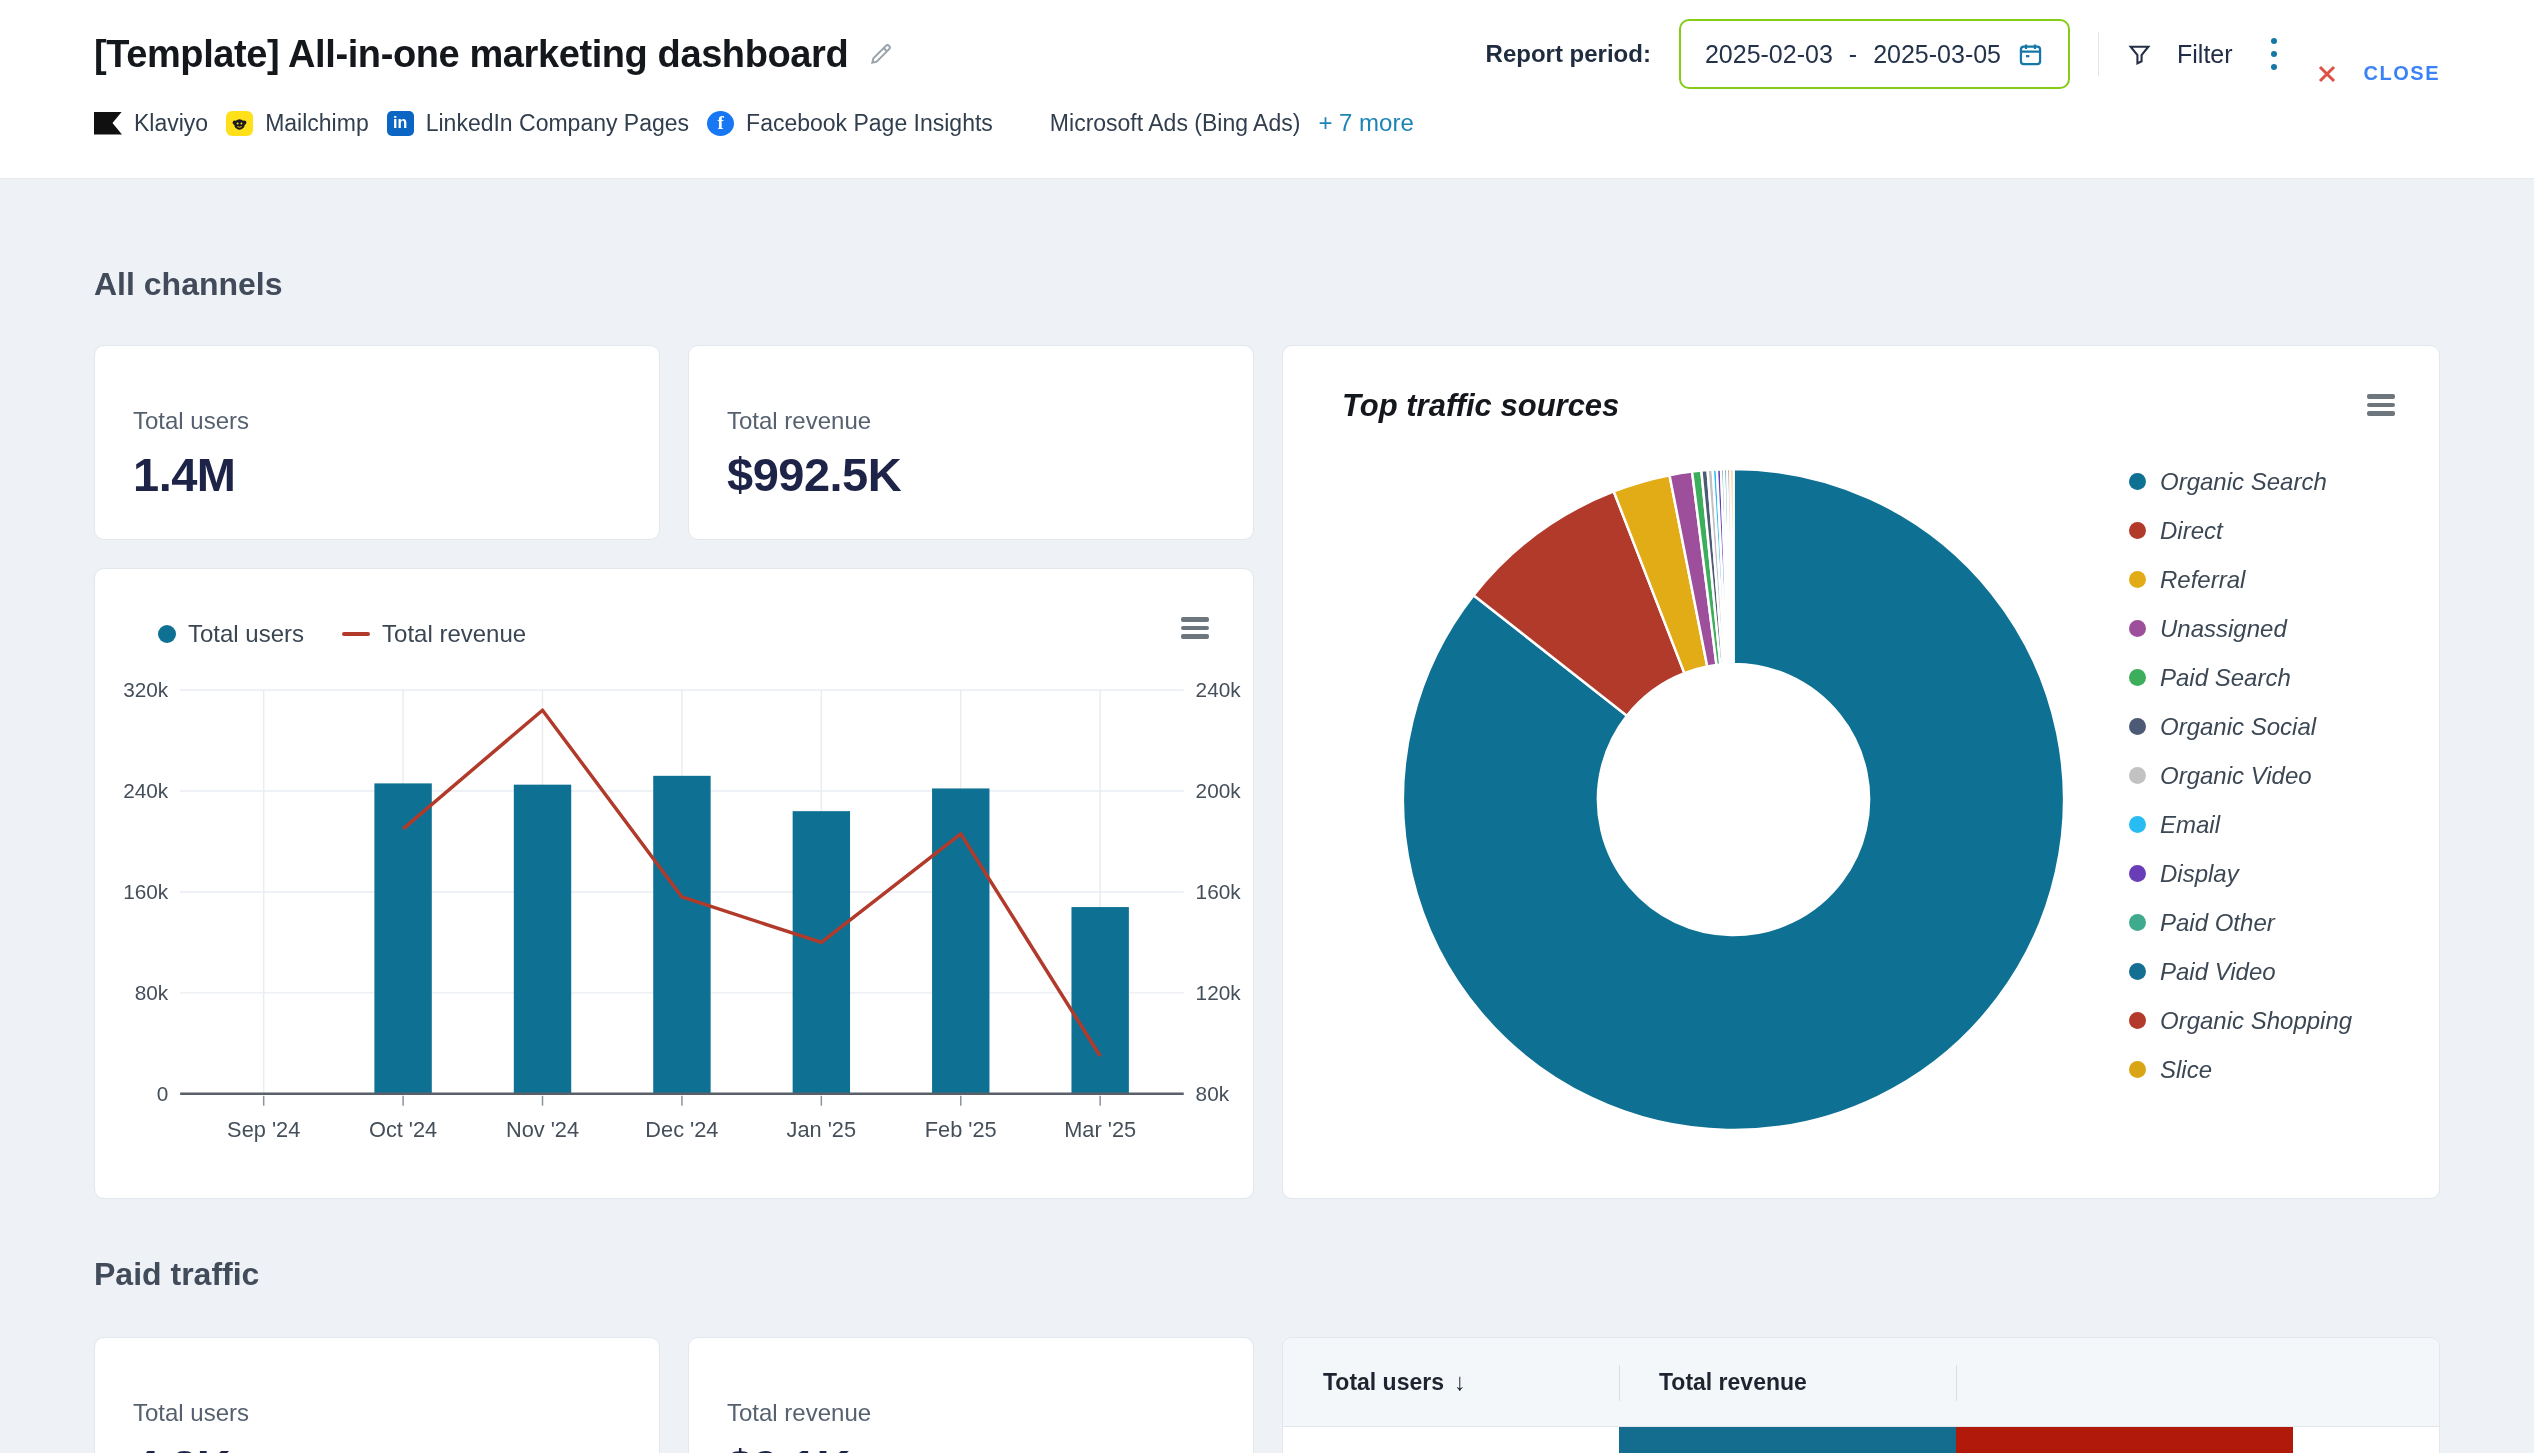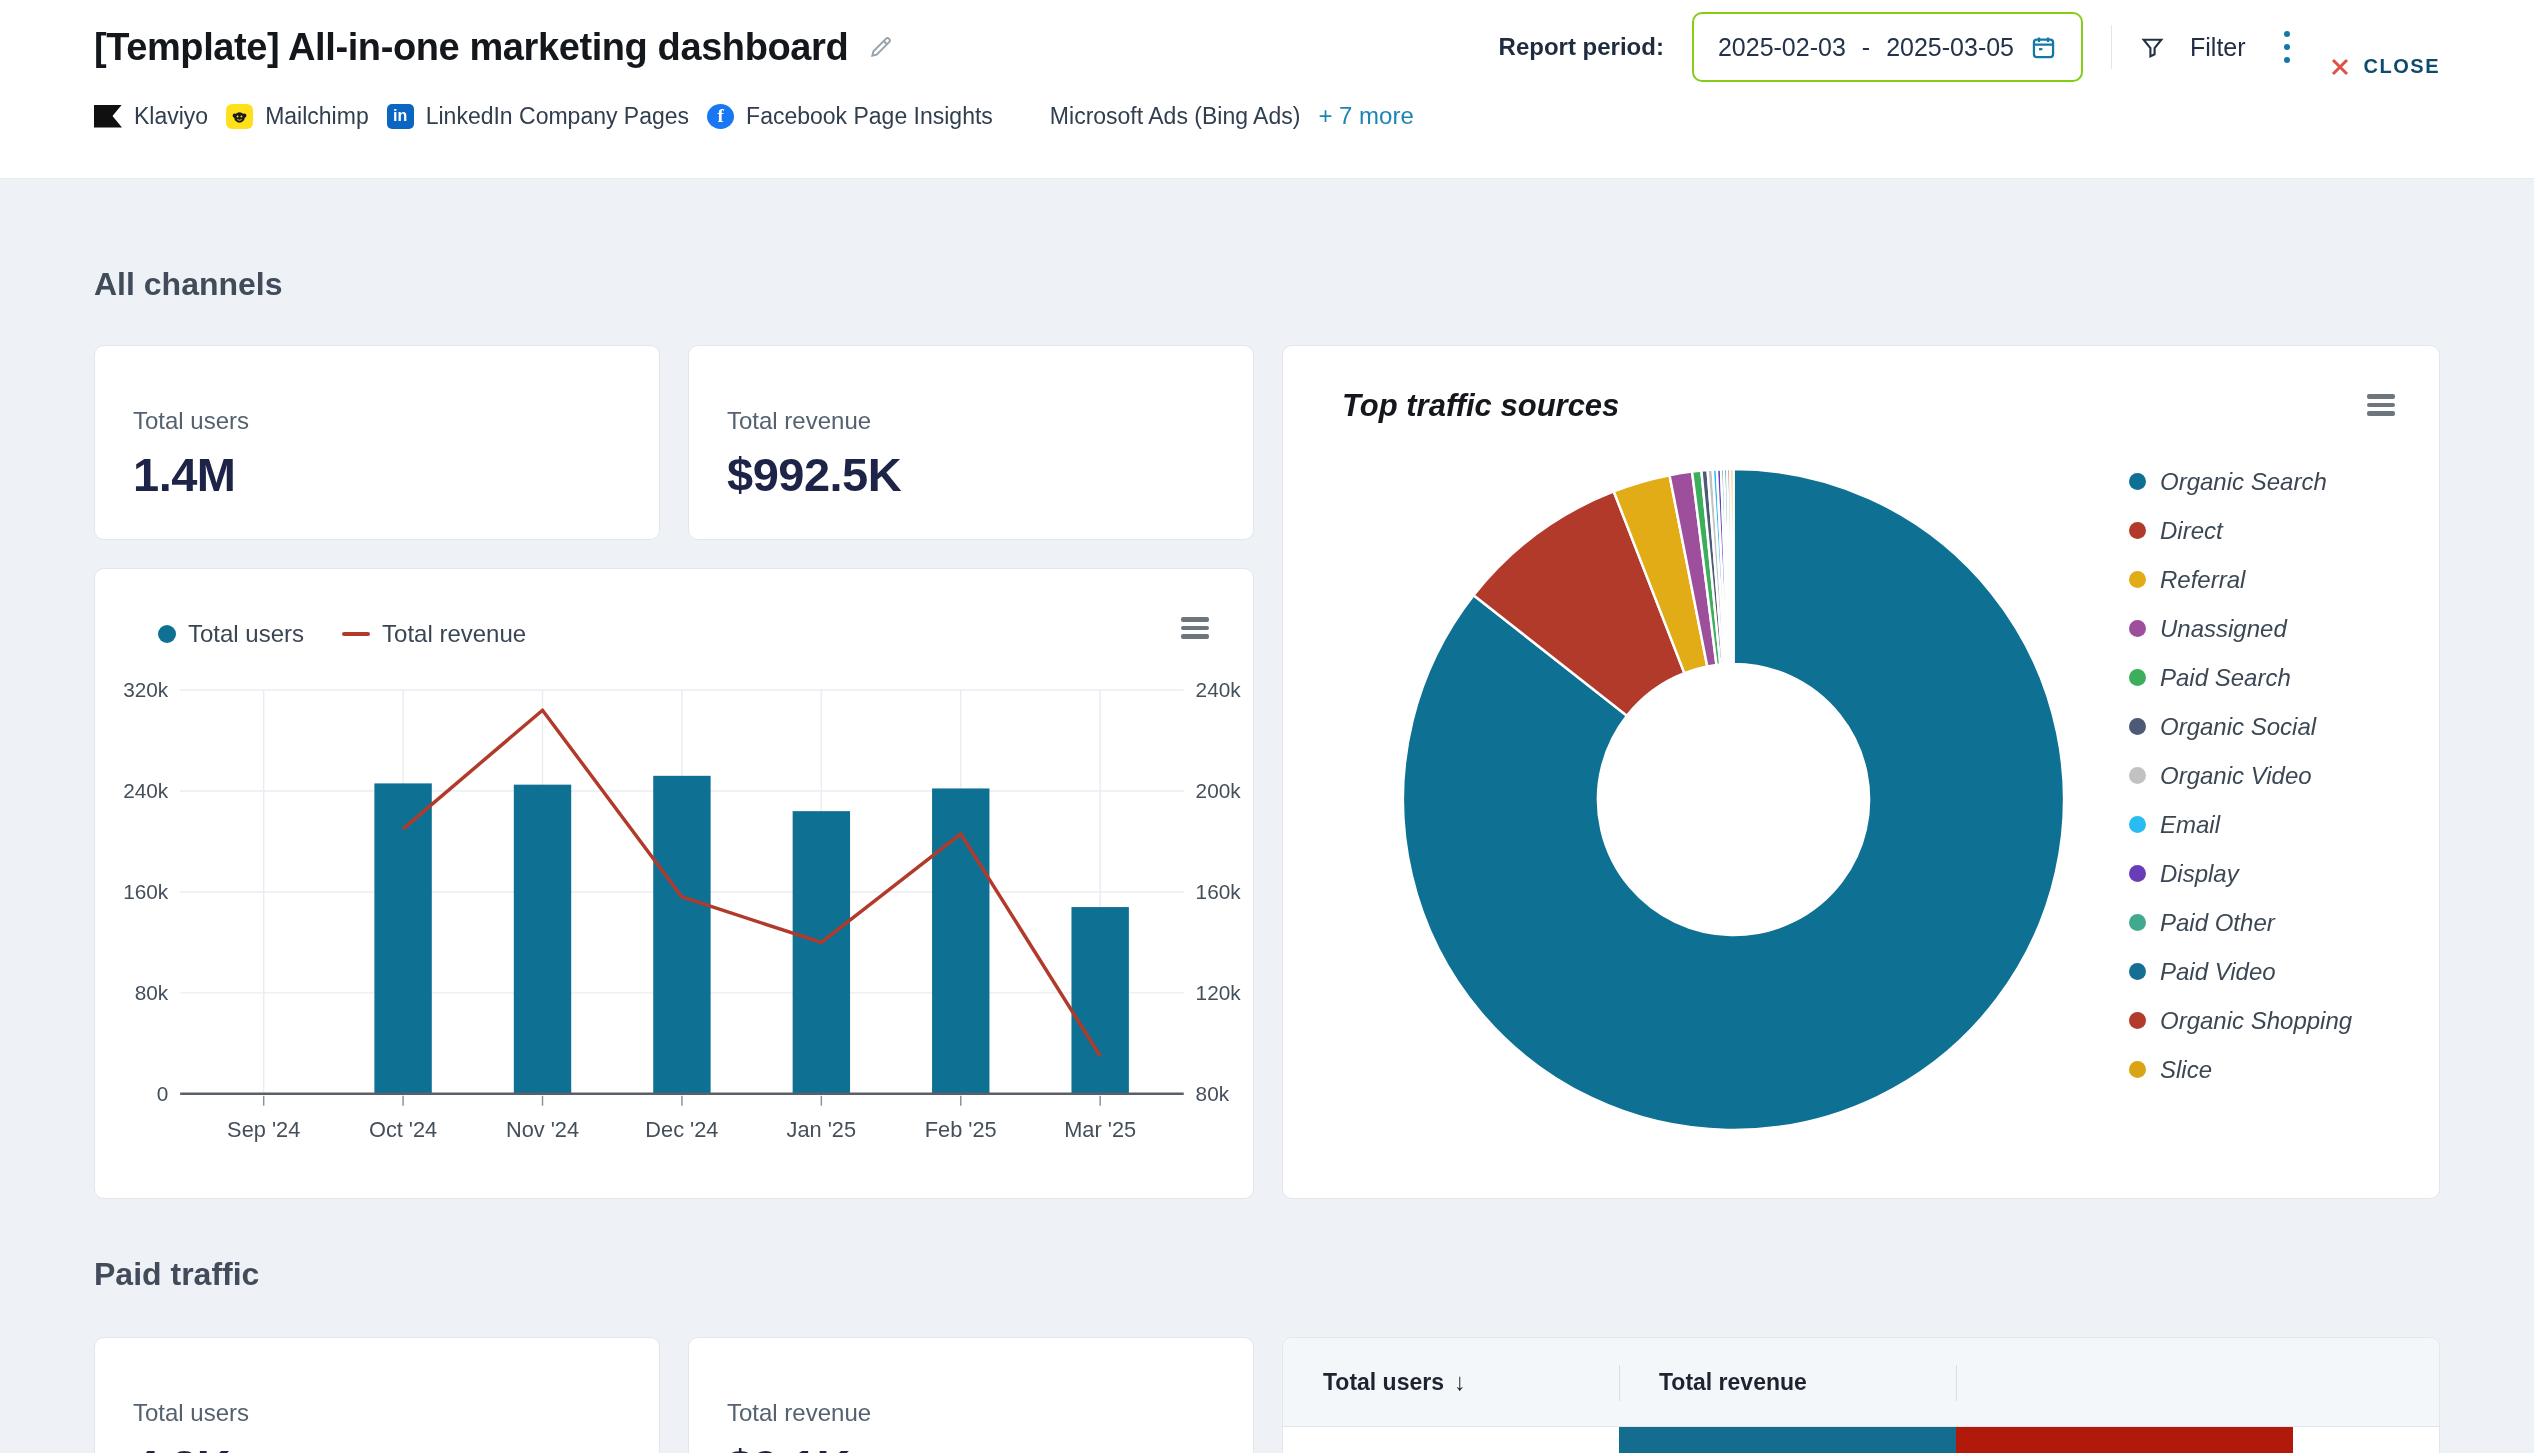--- a/index.html
+++ b/index.html
@@ -5,41 +5,41 @@
   * { margin:0; padding:0; box-sizing:border-box; }
   html,body { width:2534px; height:1453px; }
   body {
     font-family:"Liberation Sans","DejaVu Sans",sans-serif;
     background:#eef2f6; color:#222; overflow:hidden;
   }
   .page { width:2534px; height:1453px; overflow:hidden; background:#eef2f6; }
 
   
   header.topbar {
-    background:#ffffff; height:179px; padding:12px 94px 0 94px;
+    background:#ffffff; height:179px; padding:19px 94px 0 94px;
     border-bottom:1px solid #e7ebee;
   }
   .title-row { display:flex; align-items:center; justify-content:space-between; }
   .title-wrap { display:flex; align-items:center; gap:20px; }
   h1.report-title { font-size:38px; font-weight:800; color:#14171c; letter-spacing:-0.4px; }
   .pencil { width:26px; height:26px; cursor:pointer; }
 
   .actions { display:flex; align-items:center; gap:28px; }
   .rp-label { font-size:24px; font-weight:700; color:#1f2b3e; }
   .date-box {
     display:flex; align-items:center; gap:16px; height:70px; padding:0 24px;
     border:2px solid #84cc16; border-radius:10px; background:#fff; cursor:pointer;
     font-size:25px; color:#24334a;
   }
   .v-divider { width:1px; height:44px; background:#e2e6ea; }
   .filter-btn { display:flex; align-items:center; gap:25px; cursor:pointer;
     font-size:25px; color:#222e44; font-weight:500; }
   .kebab { display:flex; flex-direction:column; gap:7px; padding:6px 10px; cursor:pointer; }
   .kebab i { width:6px; height:6px; border-radius:50%; background:#1478a6; display:block; }
-  .close-btn { display:flex; align-items:center; gap:12px; cursor:pointer; color:#0c4a6e;margin-top:39px; }
+  .close-btn { display:flex; align-items:center; gap:25px; cursor:pointer; color:#3b82f6;margin-top:39px; }
   .close-btn .lbl { font-size:20px; font-weight:700; letter-spacing:1.5px; }
 
   .integrations { display:flex; align-items:center; gap:18px; margin-top:20px; }
   .integration { display:flex; align-items:center; gap:12px; cursor:pointer; }
   .integration .name { font-size:23px; color:#313e4e; }
   .more-link { font-size:24px; color:#1d84b5; cursor:pointer; }
 
   .ic { width:27px; height:25px; display:inline-flex; align-items:center; justify-content:center; flex:0 0 auto; }
   .ic.klaviyo { width:28px; height:23px; background:#101010;
     clip-path:polygon(0 0,100% 0,66% 50%,100% 100%,0 100%); }

